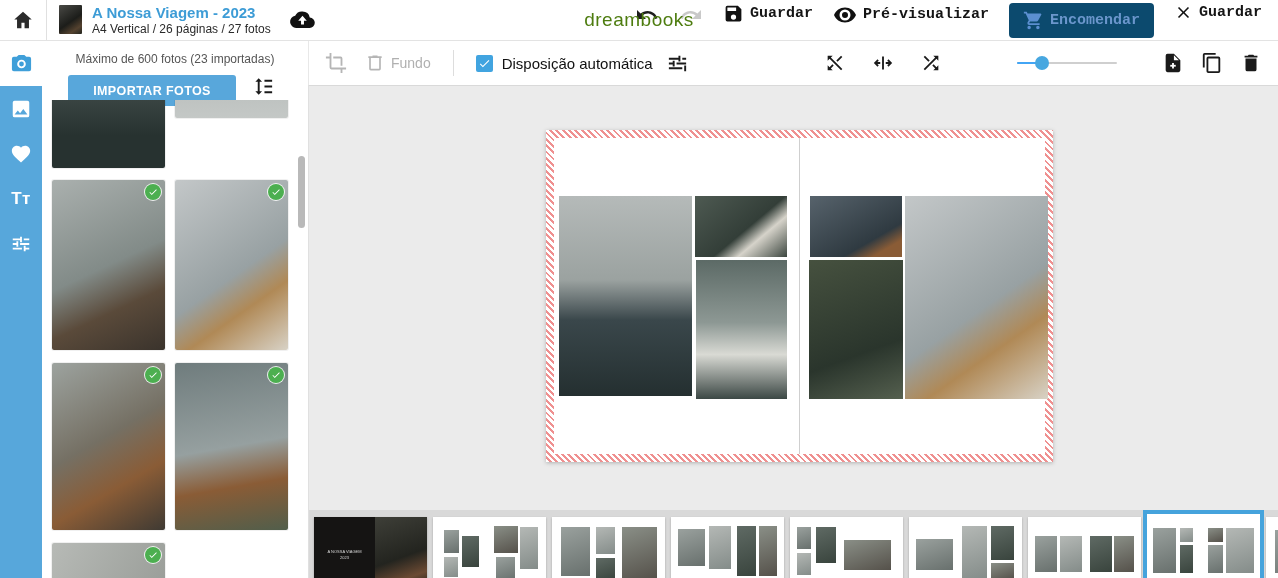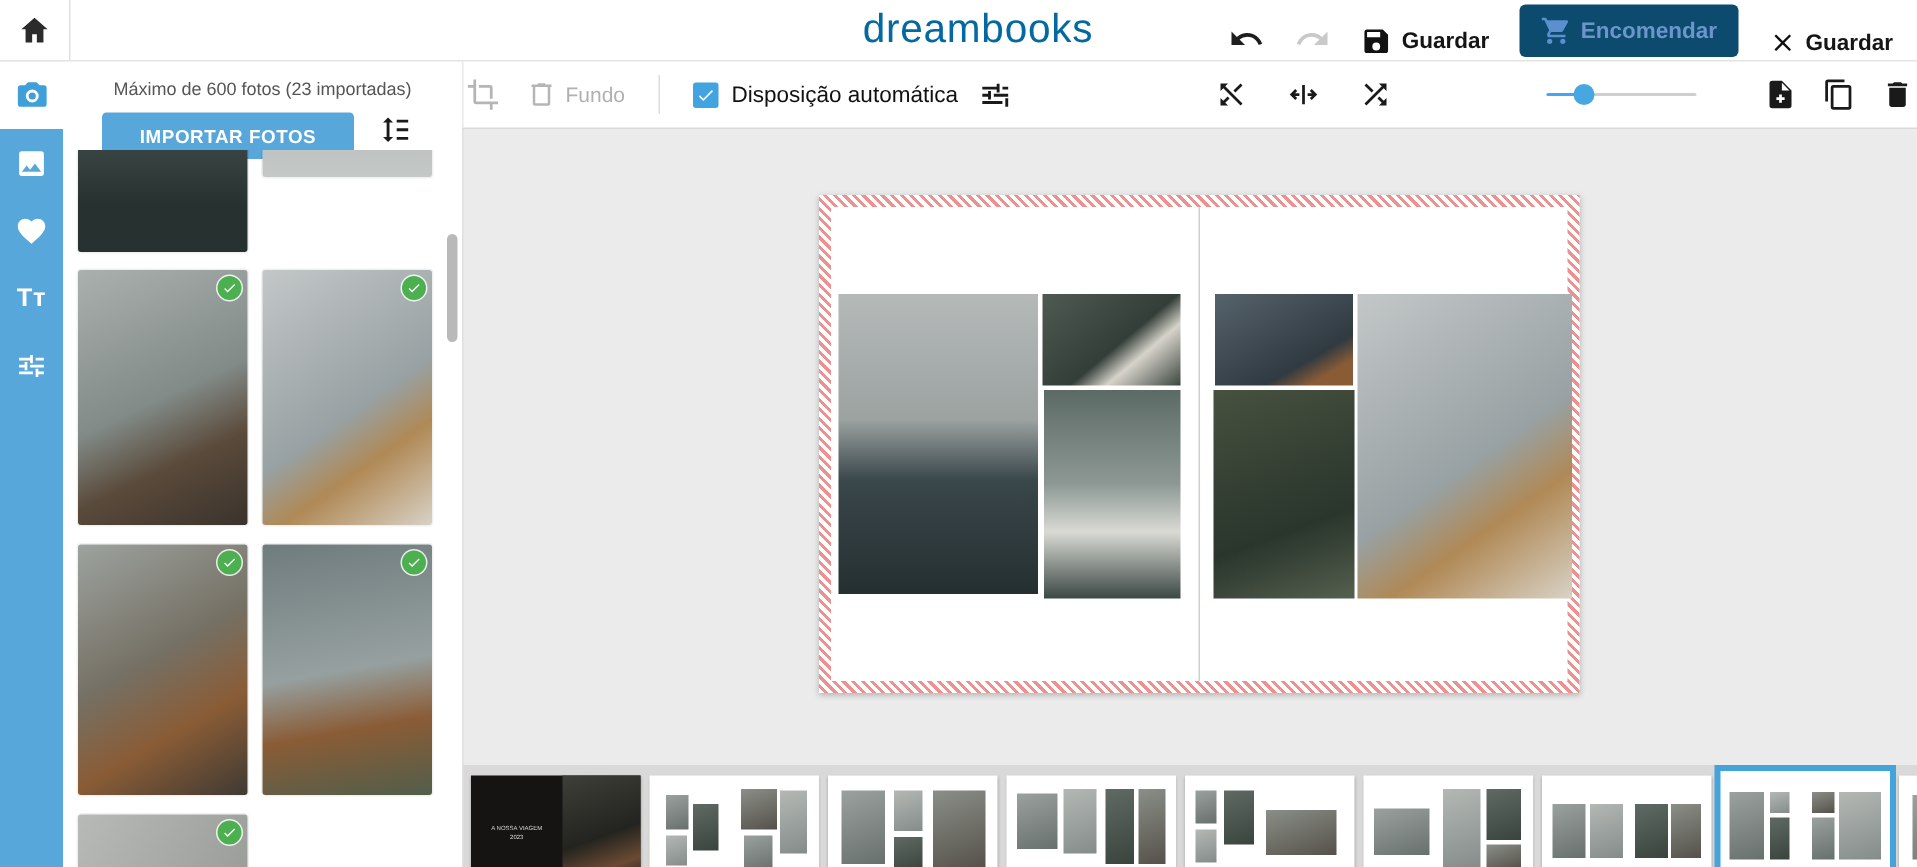--- a/index.html
+++ b/index.html
@@ -10,22 +10,22 @@
   
   #header { position:absolute; left:0; top:0; width:1278px; height:41px; background:#fff; border-bottom:1px solid #e3e3e3; display:flex; align-items:center; z-index:30; }
   .home-btn { width:46px; height:40px; display:flex; align-items:center; justify-content:center; cursor:pointer; }
   .hdr-divider { width:1px; height:40px; background:#e0e0e0; }
   .proj { display:flex; align-items:center; margin-left:12px; }
   .proj-thumb { width:23px; height:29px; border-radius:1px; background:linear-gradient(145deg,#4a4a46,#1c1d1a 55%,#54422f 80%,#23251f); }
   .proj-titles { margin-left:10px; line-height:1.2; }
   .proj-title { font-size:15px; font-weight:bold; color:#3d9cd6; }
   .proj-sub { font-size:12px; color:#2a2a2a; }
   .cloud-wrap { margin-left:18px; }
-  .logo { position:absolute; left:50%; top:50%; transform:translate(-50%,-52%); font-size:27px; letter-spacing:0.5px; color:#0369a1; font-weight:400;margin-left:13px; }
-  .hdr-right { margin-left:auto; display:flex; align-items:flex-end; gap:20px; padding-right:16px; }
+  .logo { position:absolute; left:50%; top:50%; transform:translate(-50%,-52%); font-size:19px; letter-spacing:0.5px; color:#4d7c0f; font-weight:400; }
+  .hdr-right { margin-left:auto; display:flex; align-items:flex-start; gap:20px; padding-right:16px;font-family:Liberation Mono, monospace; }
   .icon-btn { display:flex; align-items:center; gap:6px; cursor:pointer; font-size:15px; font-weight:bold; color:#151515; white-space:nowrap; }
   .order-btn { display:flex; align-items:center; gap:6px; background:#0c4a6e; border-radius:4px; padding:7px 14px; cursor:pointer; font-size:15px; font-weight:bold; color:#6b96cc; }
 
   
   #rail { position:absolute; left:0; top:41px; width:42px; height:537px; background:#57a7db; z-index:20; }
   .rail-item { width:42px; height:45px; display:flex; align-items:center; justify-content:center; cursor:pointer; }
   .rail-item.active { background:#fff; }
   .rail-tt { color:#fff; font-size:17px; font-weight:bold; letter-spacing:0.5px; }
 
   
@@ -48,21 +48,21 @@
   .img-lake-woman { background:linear-gradient(170deg,#6f7c7d,#96a0a0 50%,#8a5c36 72%,#515e4b); }
   .img-rocks { background:linear-gradient(120deg,#b7bab6,#8e928d); }
   .img-cliff { background:linear-gradient(180deg,#b5bab9,#9ba2a0 42%,#3a474b 62%,#242f30); }
   .img-rocks-woman { background:linear-gradient(140deg,#4e5a52,#333e38 55%,#d6d3ca 70%,#3c463f); }
   .img-boat { background:linear-gradient(180deg,#5c6a66,#8d9894 45%,#d9dad4 68%,#3c4845); }
   .img-climb { background:linear-gradient(150deg,#57636c,#2f3a41 70%,#8a5c36 85%); }
   .img-bridge { background:linear-gradient(160deg,#46513f,#2a352c 65%,#55604f); }
 
   
   #main { position:absolute; left:308px; top:41px; width:970px; height:537px; }
-  #toolbar { position:relative; height:45px; background:#fff; border-bottom:1px solid #d9d9d9; border-left:1px solid #e8e8e8; display:flex; align-items:center; padding:0 2px; z-index:10; }
+  #toolbar { position:relative; height:45px; background:#fff; border-bottom:1px solid #d9d9d9; border-left:1px solid #e8e8e8; display:flex; align-items:center; padding:0 16px; z-index:10; }
   .tb-group { display:flex; align-items:center; gap:18px; }
   .tb-label-muted { font-size:14px; color:#b0b0b0; }
   .tb-divider { width:1px; height:26px; background:#ddd; margin:0 4px; }
   .fundo-group { display:flex; align-items:center; gap:6px; cursor:default; }
   .auto-group { display:flex; align-items:center; gap:9px; }
   .checkbox { width:17px; height:17px; border-radius:2px; background:#41a4e0; display:flex; align-items:center; justify-content:center; cursor:pointer; }
   .auto-label { font-size:15px; color:#111; }
   .tb-mid { display:flex; align-items:center; gap:26px; margin-left:135px; }
   .tb-right { margin-left:auto; display:flex; align-items:center; gap:17px; }
   .slider { position:relative; width:100px; height:14px; margin-right:28px; cursor:pointer; }
@@ -95,37 +95,56 @@
 </head>
 <body>
 
 <div id="header">
   <div class="home-btn">
     <svg width="22" height="22" viewBox="0 0 24 24">
         <path fill="#2b2b2b" d="M12 3l9.5 8.5h-3V21h-4.8v-6h-3.4v6H5.5v-9.5h-3z"></path>
       </svg>
   </div>
   <div class="hdr-divider"></div>
+  <div class="proj">
+    <div class="proj-thumb"></div>
+    <div class="proj-titles">
+      <div class="proj-title">A Nossa Viagem - 2023</div>
+      <div class="proj-sub">A4 Vertical / 26 páginas / 27 fotos</div>
+    </div>
+    <div class="cloud-wrap">
+      <svg width="27" height="22" viewBox="0 0 24 18">
+        <path fill="#111" d="M12 1.5a6.6 6.6 0 0 1 6.45 5.3A4.6 4.6 0 0 1 18.2 16H6.4A5.4 5.4 0 0 1 5.5 5.27 6.6 6.6 0 0 1 12 1.5z"></path>
+        <path fill="#fff" d="M12 5.2l3.8 4.4h-2.5v3.4h-2.6V9.6H8.2z"></path>
+      </svg>
+    </div>
+  </div>
   <div class="logo">dreambooks</div>
   <div class="hdr-right">
     <span class="tb-icon">
       <svg width="24" height="24" viewBox="0 0 24 24">
           <path fill="#1e1e1e" d="M12.5 8C9.85 8 7.45 9 5.6 10.6L2 7v9h9l-3.62-3.62A8.1 8.1 0 0 1 12.5 10.5c3.54 0 6.55 2.31 7.6 5.5l2.37-.78C21.08 11.03 17.15 8 12.5 8z"></path>
         </svg>
     </span>
     <span class="tb-icon">
       <svg width="24" height="24" viewBox="0 0 24 24">
           <path fill="#c9c9c9" d="M11.5 8c2.65 0 5.05 1 6.9 2.6L22 7v9h-9l3.62-3.62A8.1 8.1 0 0 0 11.5 10.5c-3.54 0-6.55 2.31-7.6 5.5l-2.37-.78C2.92 11.03 6.85 8 11.5 8z"></path>
         </svg>
     </span>
     <span class="icon-btn">
       <svg width="21" height="21" viewBox="0 0 24 24">
           <path fill="#111" d="M15 9H5V5h10m-3 14a3 3 0 1 1 0-6 3 3 0 0 1 0 6m5-16H5a2 2 0 0 0-2 2v14a2 2 0 0 0 2 2h14a2 2 0 0 0 2-2V7l-4-4z"></path>
         </svg>
       <span>Guardar</span>
+    </span>
+    <span class="icon-btn">
+      <svg width="24" height="24" viewBox="0 0 24 24">
+          <path fill="#111" d="M12 4.5C7 4.5 2.73 7.61 1 12c1.73 4.39 6 7.5 11 7.5s9.27-3.11 11-7.5c-1.73-4.39-6-7.5-11-7.5zm0 13A5.5 5.5 0 1 1 12 6.5a5.5 5.5 0 0 1 0 11zm0-8.5a3 3 0 1 0 0 6 3 3 0 0 0 0-6z"></path>
+        </svg>
+      <span>Pré-visualizar</span>
     </span>
     <span class="order-btn">
       <svg width="21" height="21" viewBox="0 0 24 24">
           <path fill="#5b8fd0" d="M17 18a2 2 0 1 0 0 4 2 2 0 0 0 0-4M1 2v2h2l3.6 7.59-1.36 2.45c-.15.28-.24.61-.24.96a2 2 0 0 0 2 2h12v-2H7.42a.25.25 0 0 1-.22-.37L8.1 13h7.45c.75 0 1.41-.42 1.75-1.03l3.58-6.47A1 1 0 0 0 20 4H5.21L4.27 2M7 18a2 2 0 1 0 0 4 2 2 0 0 0 0-4z"></path>
         </svg>
       <span>Encomendar</span>
     </span>
     <span class="icon-btn">
       <svg width="19" height="19" viewBox="0 0 24 24">
           <path fill="#111" d="M19 6.41 17.59 5 12 10.59 6.41 5 5 6.41 10.59 12 5 17.59 6.41 19 12 13.41 17.59 19 19 17.59 13.41 12z"></path>

